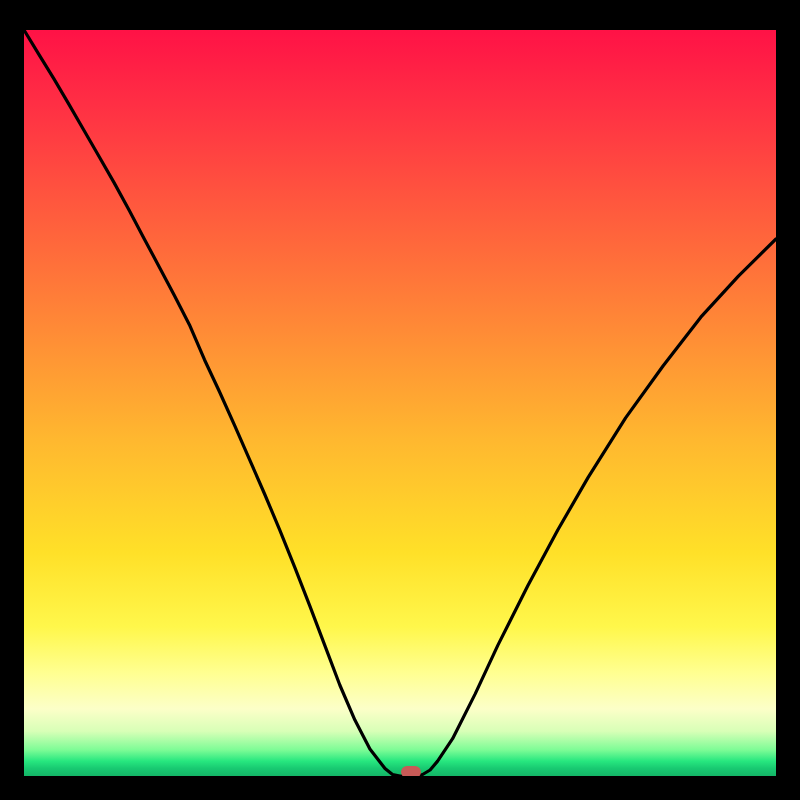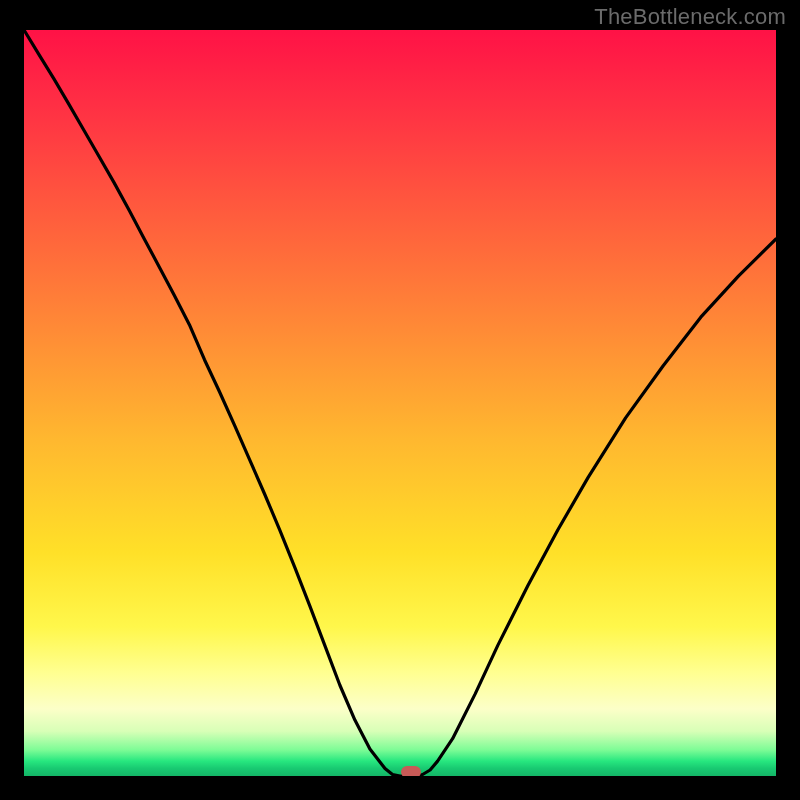--- a/index.html
+++ b/index.html
@@ -72,21 +72,20 @@
     background: #c85a57;
     transform: translate(-50%, -50%);
     z-index: 5;
   }
 </style>
 </head>
 <body>
 
 <div class="frame">
 
-  <div class="watermark">TheBottleneck.com</div>
 
   <div class="plot">
     <div class="gradient"></div>
 
     <svg class="curve" viewBox="0 0 752 746" preserveAspectRatio="none">
       <path id="curve-path" d="M0.0 0.0 L15.0 24.6 L30.1 49.2 L45.1 74.6 L60.2 100.7 L75.2 126.8 L90.2 152.9 L105.3 180.5 L120.3 208.9 L135.4 237.2 L150.4 265.6 L165.4 294.7 L180.5 329.7 L195.5 361.8 L210.6 395.4 L225.6 429.7 L240.6 464.0 L255.7 499.8 L270.7 537.1 L285.8 575.9 L300.8 615.4 L315.8 655.0 L330.9 690.1 L345.9 719.1 L361.0 738.5 L368.5 744.5 L376.0 746.0 L383.5 746.0 L391.0 746.0 L398.6 744.5 L406.1 740.0 L413.6 731.1 L428.6 708.7 L451.2 663.9 L473.8 615.4 L503.8 555.8 L533.9 499.8 L564.0 447.6 L601.6 387.9 L639.2 335.7 L676.8 287.2 L714.4 246.2 L752.0 208.9" fill="none" stroke="#000" stroke-width="3.2" stroke-linecap="round" stroke-linejoin="round"></path>
     </svg>
 
     <div id="marker" class="marker" style="left: 387.28px; top: 742px; background: rgb(200, 90, 87);"></div>
   </div>

